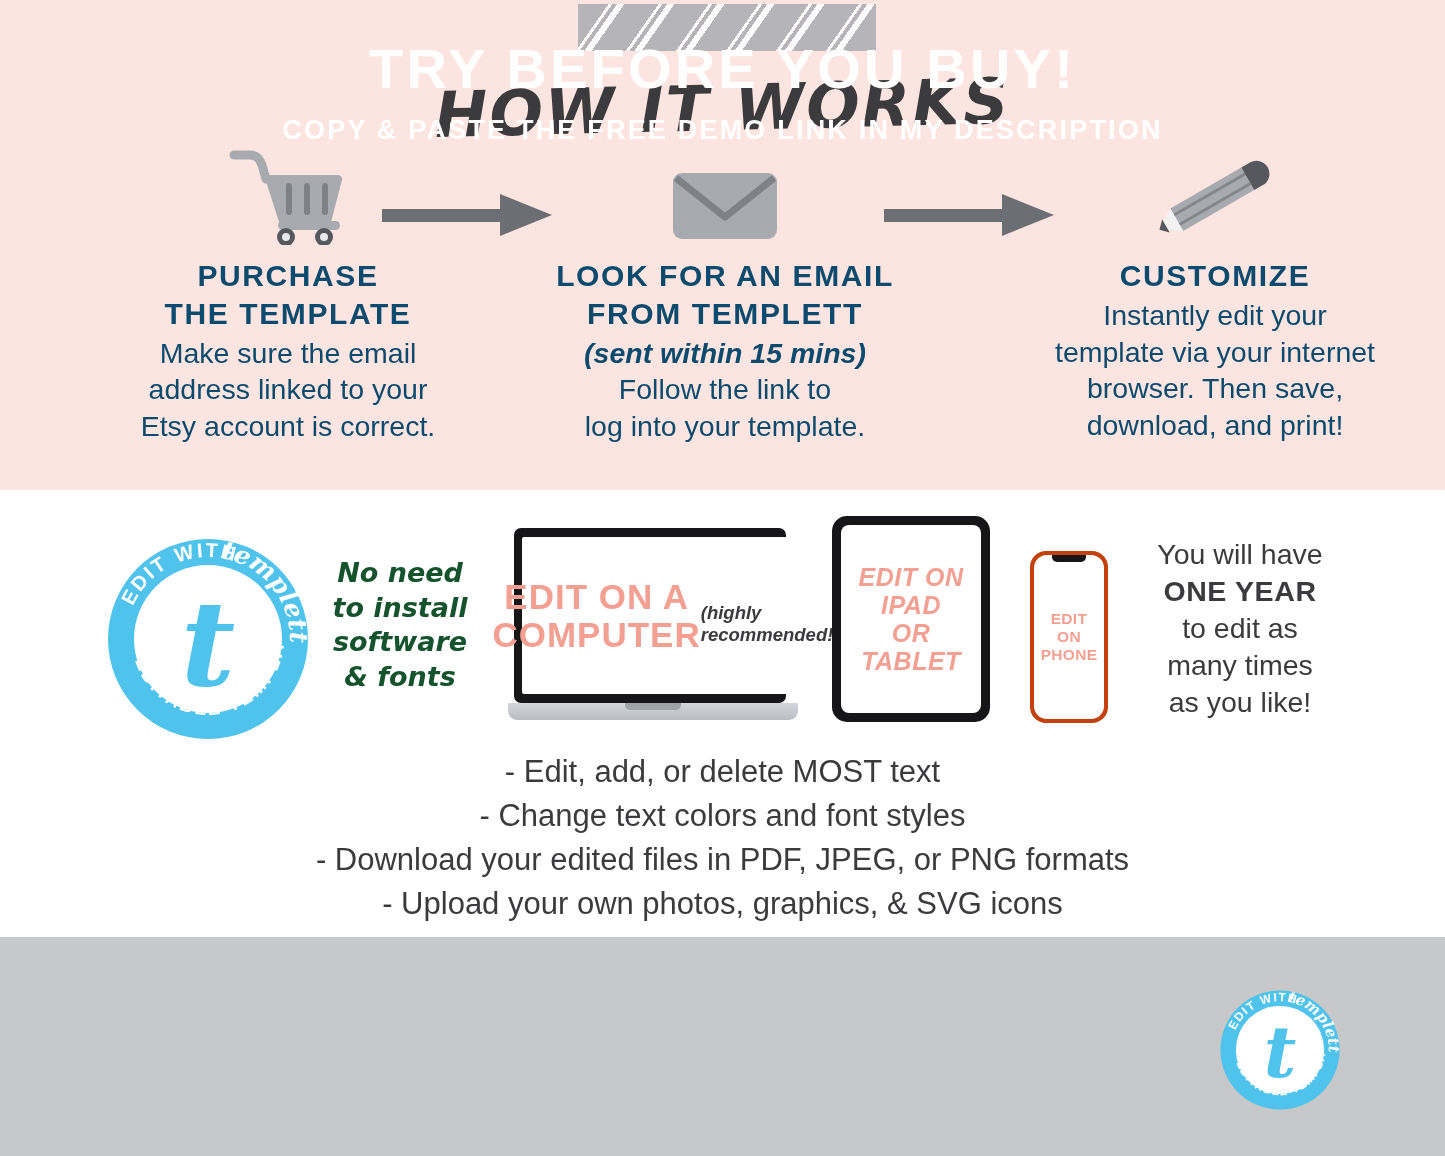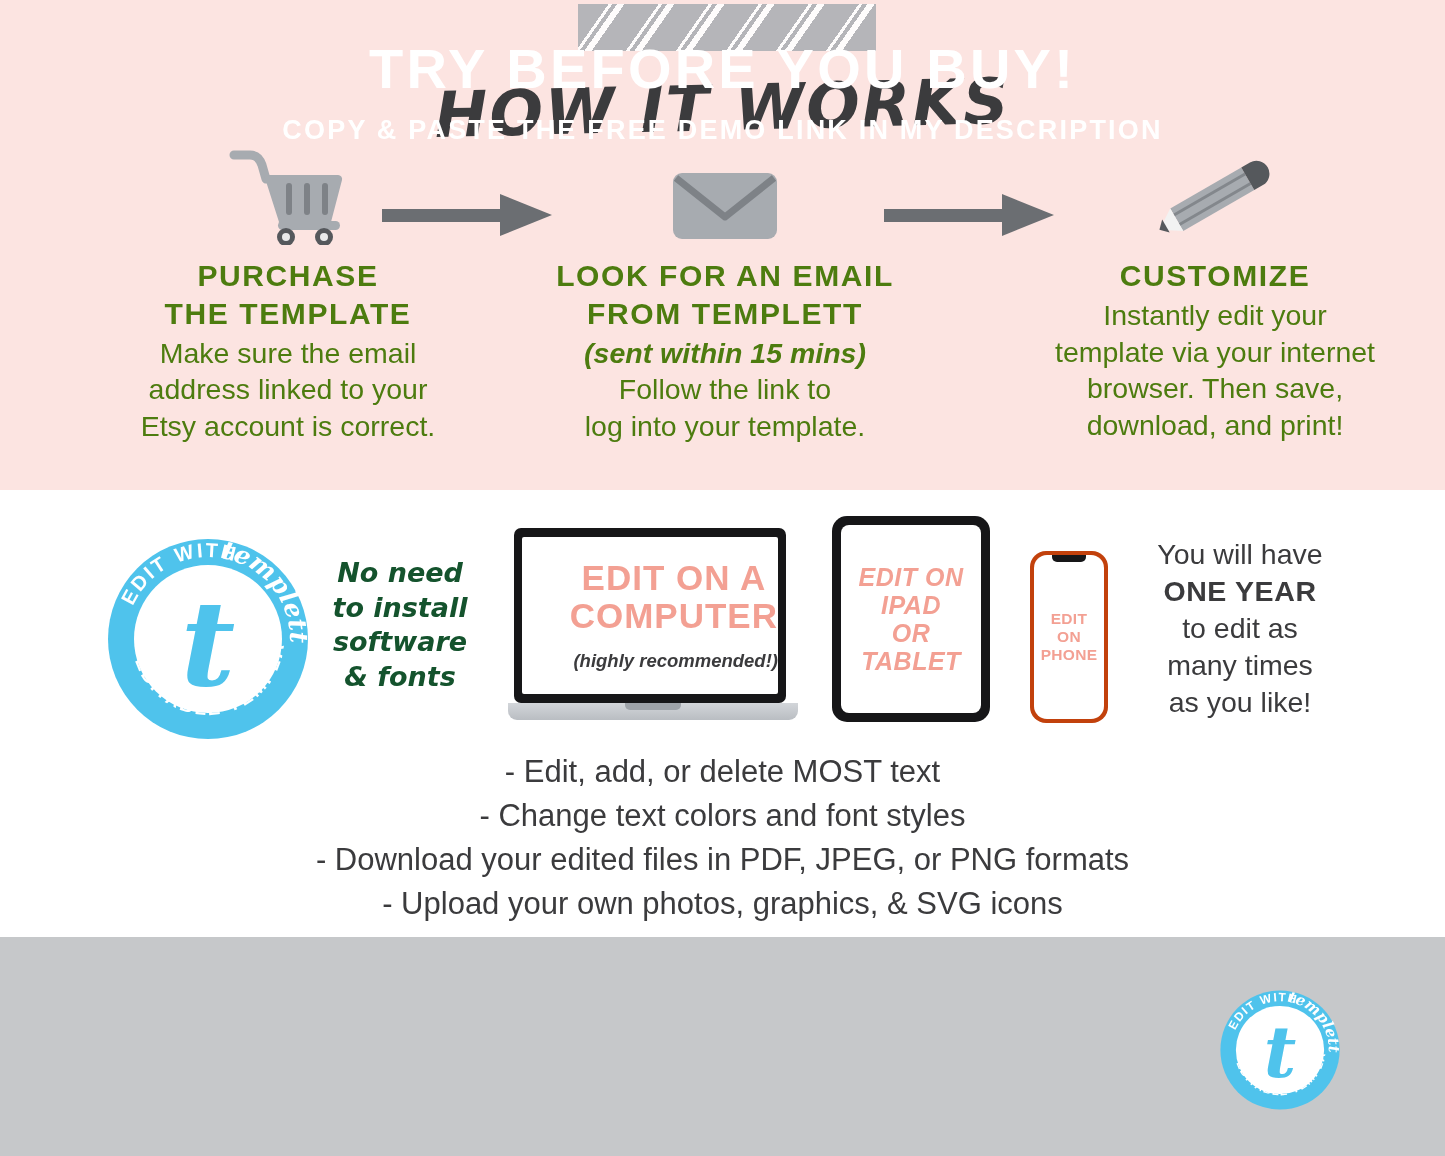--- a/index.html
+++ b/index.html
@@ -30,21 +30,21 @@
   #how-it-works{
     position:absolute;left:0;top:72px;width:1445px;
     text-align:center;
     font-family:"DejaVu Sans", sans-serif;
     font-size:63px;font-weight:700;font-style:italic;
     letter-spacing:2px;
     color:#3b3b3d;
     transform:rotate(-1.4deg);
   }
   .step{
-    position:absolute;top:140px;text-align:center;color:#4d7c0f;
+    position:absolute;top:140px;text-align:center;color:#0c4a6e;
   }
   #step-1{left:78px;width:420px;}
   #step-2{left:500px;width:450px;}
   #step-3{left:1000px;width:430px;}
   .step-icon{height:105px;display:flex;align-items:flex-end;justify-content:center;}
   .step-title{
     font-size:30px;font-weight:700;letter-spacing:1.6px;
     line-height:1.26;margin-top:12px;text-transform:uppercase;
   }
   .step-body{
@@ -66,21 +66,21 @@
     color:#14532d;line-height:1.28;text-align:center;
   }
   
   #laptop{position:absolute;left:508px;top:528px;width:290px;height:204px;}
   #laptop-bezel{
     position:absolute;left:6px;top:0;width:272px;height:175px;
     background:#161618;border-radius:7px;box-sizing:border-box;padding:9px 8px;
   }
   #laptop-screen{
     width:100%;height:100%;background:#fff;border-radius:2px;
-    display:flex;flex-direction:column;align-items:flex-end;justify-content:center;
+    display:flex;align-items:center;justify-content:center;padding-left:16px;
   }
   .screen-title{
     color:#f3a093;font-weight:700;letter-spacing:1.5px;line-height:1.07;
     text-align:center;
   }
   #laptop-title{font-size:35px;letter-spacing:1px;}
   #laptop-sub{
     color:#3b3b3d;font-size:18.5px;font-style:italic;font-weight:600;margin-top:16px;
   }
   #laptop-base{

